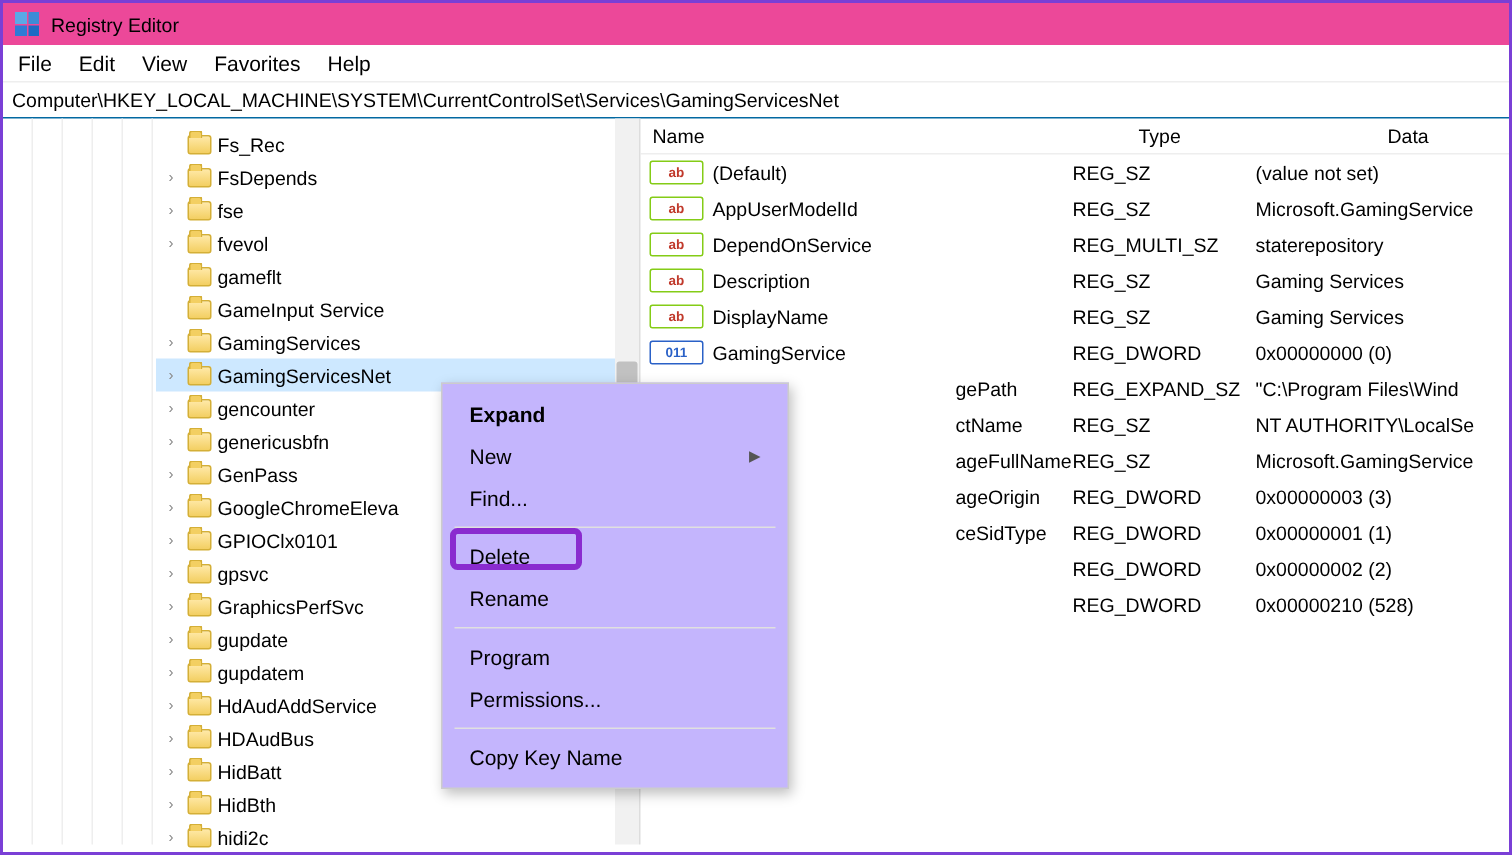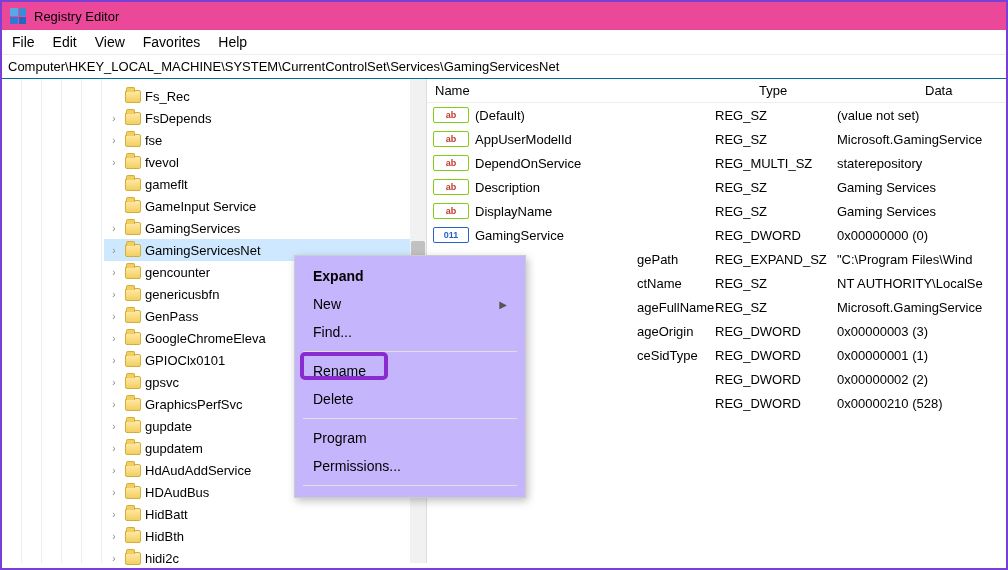--- a/index.html
+++ b/index.html
@@ -463,28 +463,31 @@
     </div>
   <div class="cm-item">
       <span>New</span>
       <span class="cm-arrow">▶</span>
     </div>
   <div class="cm-item">
       <span>Find...</span>
     </div>
   <div class="cm-sep"></div>
   <div class="cm-item">
+      <span>Delete</span>
+    </div>
+  <div class="cm-item">
       <span>Rename</span>
     </div>
-  <div class="cm-item">
-      <span>Delete</span>
-    </div>
   <div class="cm-sep"></div>
   <div class="cm-item">
       <span>Program</span>
     </div>
   <div class="cm-item">
       <span>Permissions...</span>
     </div>
   <div class="cm-sep"></div>
+  <div class="cm-item">
+      <span>Copy Key Name</span>
+    </div>
 </div>
 
 <div class="highlight-delete"></div>
 
 </body></html>

